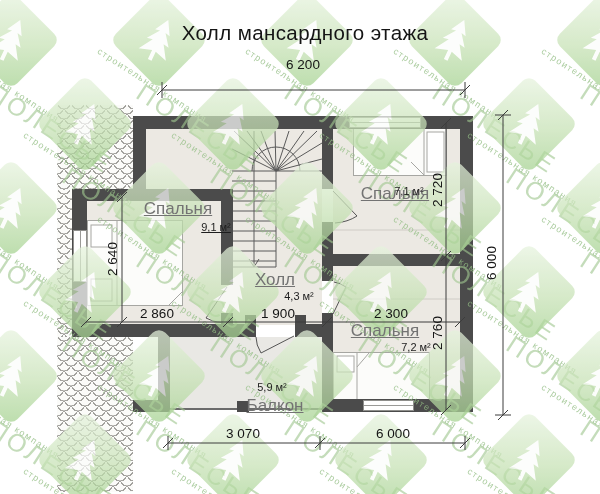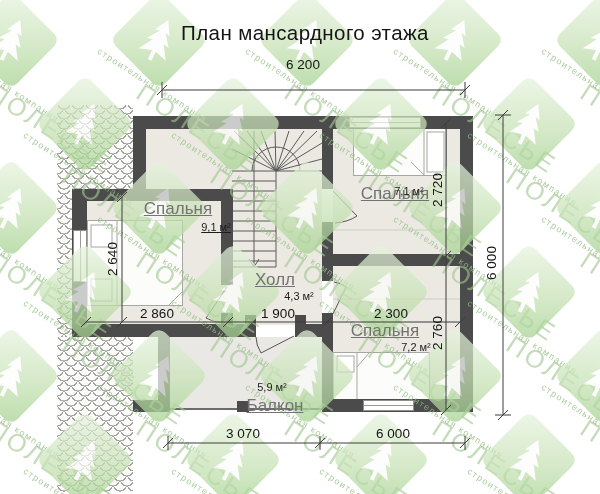--- a/index.html
+++ b/index.html
@@ -46,21 +46,21 @@
   .wm-big{position:absolute;left:-12px;top:38px;transform:rotate(33deg);transform-origin:left top;
       font-size:25px;letter-spacing:3px;color:rgba(160,199,144,.62);white-space:nowrap;}
   .wm-small{position:absolute;left:-58px;top:6px;transform:rotate(33deg);transform-origin:left top;
       font-size:9px;letter-spacing:1.4px;color:rgba(148,190,132,.8);white-space:nowrap;}
 </style>
 </head>
 <body>
 
 <div class="canvas">
 
-  <div class="title" style="left:305px;top:33px;">План мансардного этажа</div>
+  <div class="title" style="left:305px;top:33px;">Холл мансардного этажа</div>
 
   <div class="hatch" style="left:57px;top:105px;width:76px;height:85px;"></div>
   <div class="hatch" style="left:57px;top:190px;width:18px;height:147px;"></div>
   <div class="hatch" style="left:57px;top:337px;width:76px;height:155px;"></div>
 
   <div class="floor" style="left:145px;top:129px;width:177px;height:196px;"></div>
   <div class="floor" style="left:87px;top:201px;width:134px;height:124px;"></div>
   <div class="floor" style="left:333px;top:129px;width:127px;height:126px;"></div>
   <div class="floor" style="left:333px;top:266px;width:127px;height:134px;"></div>
   <div class="floor balcony" style="left:170px;top:337px;width:152px;height:72px;"></div>

